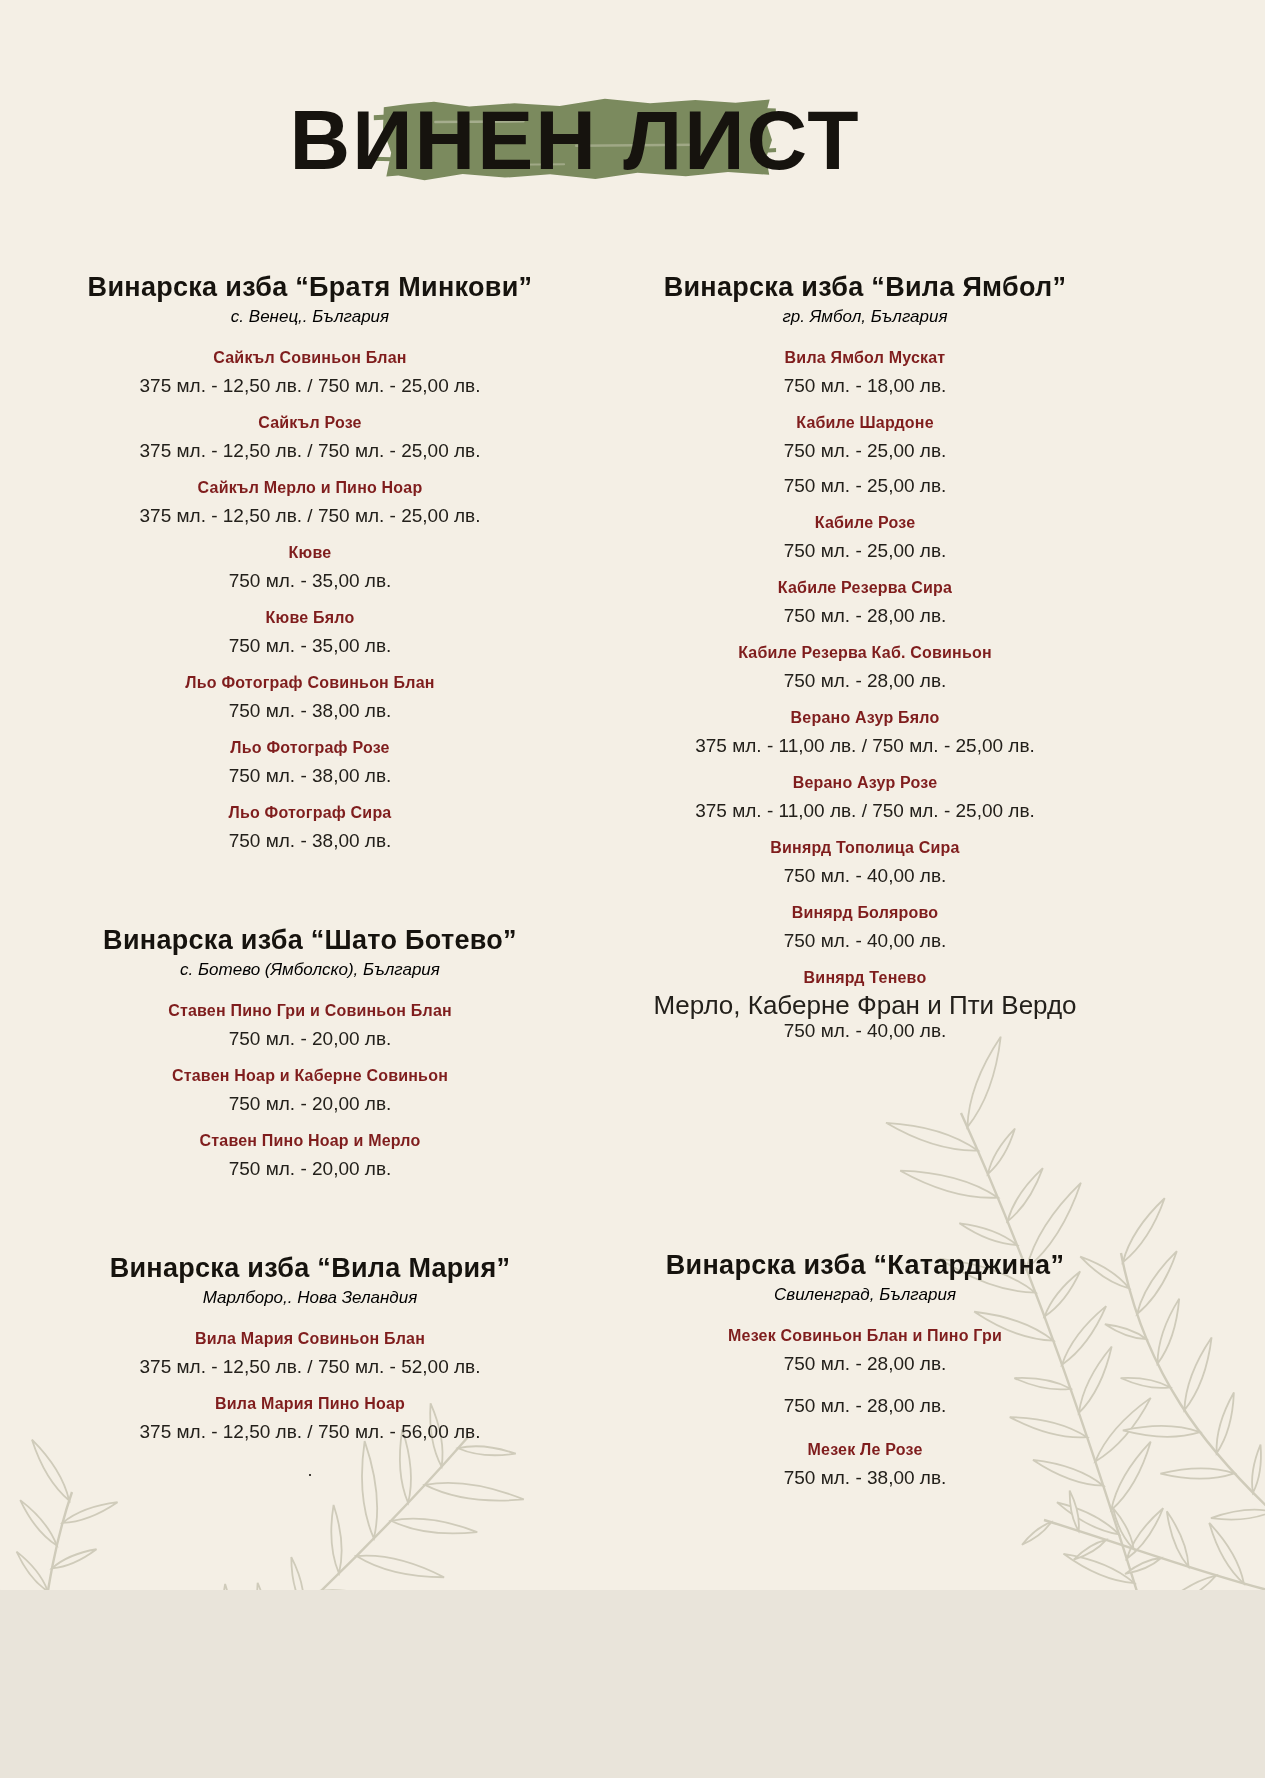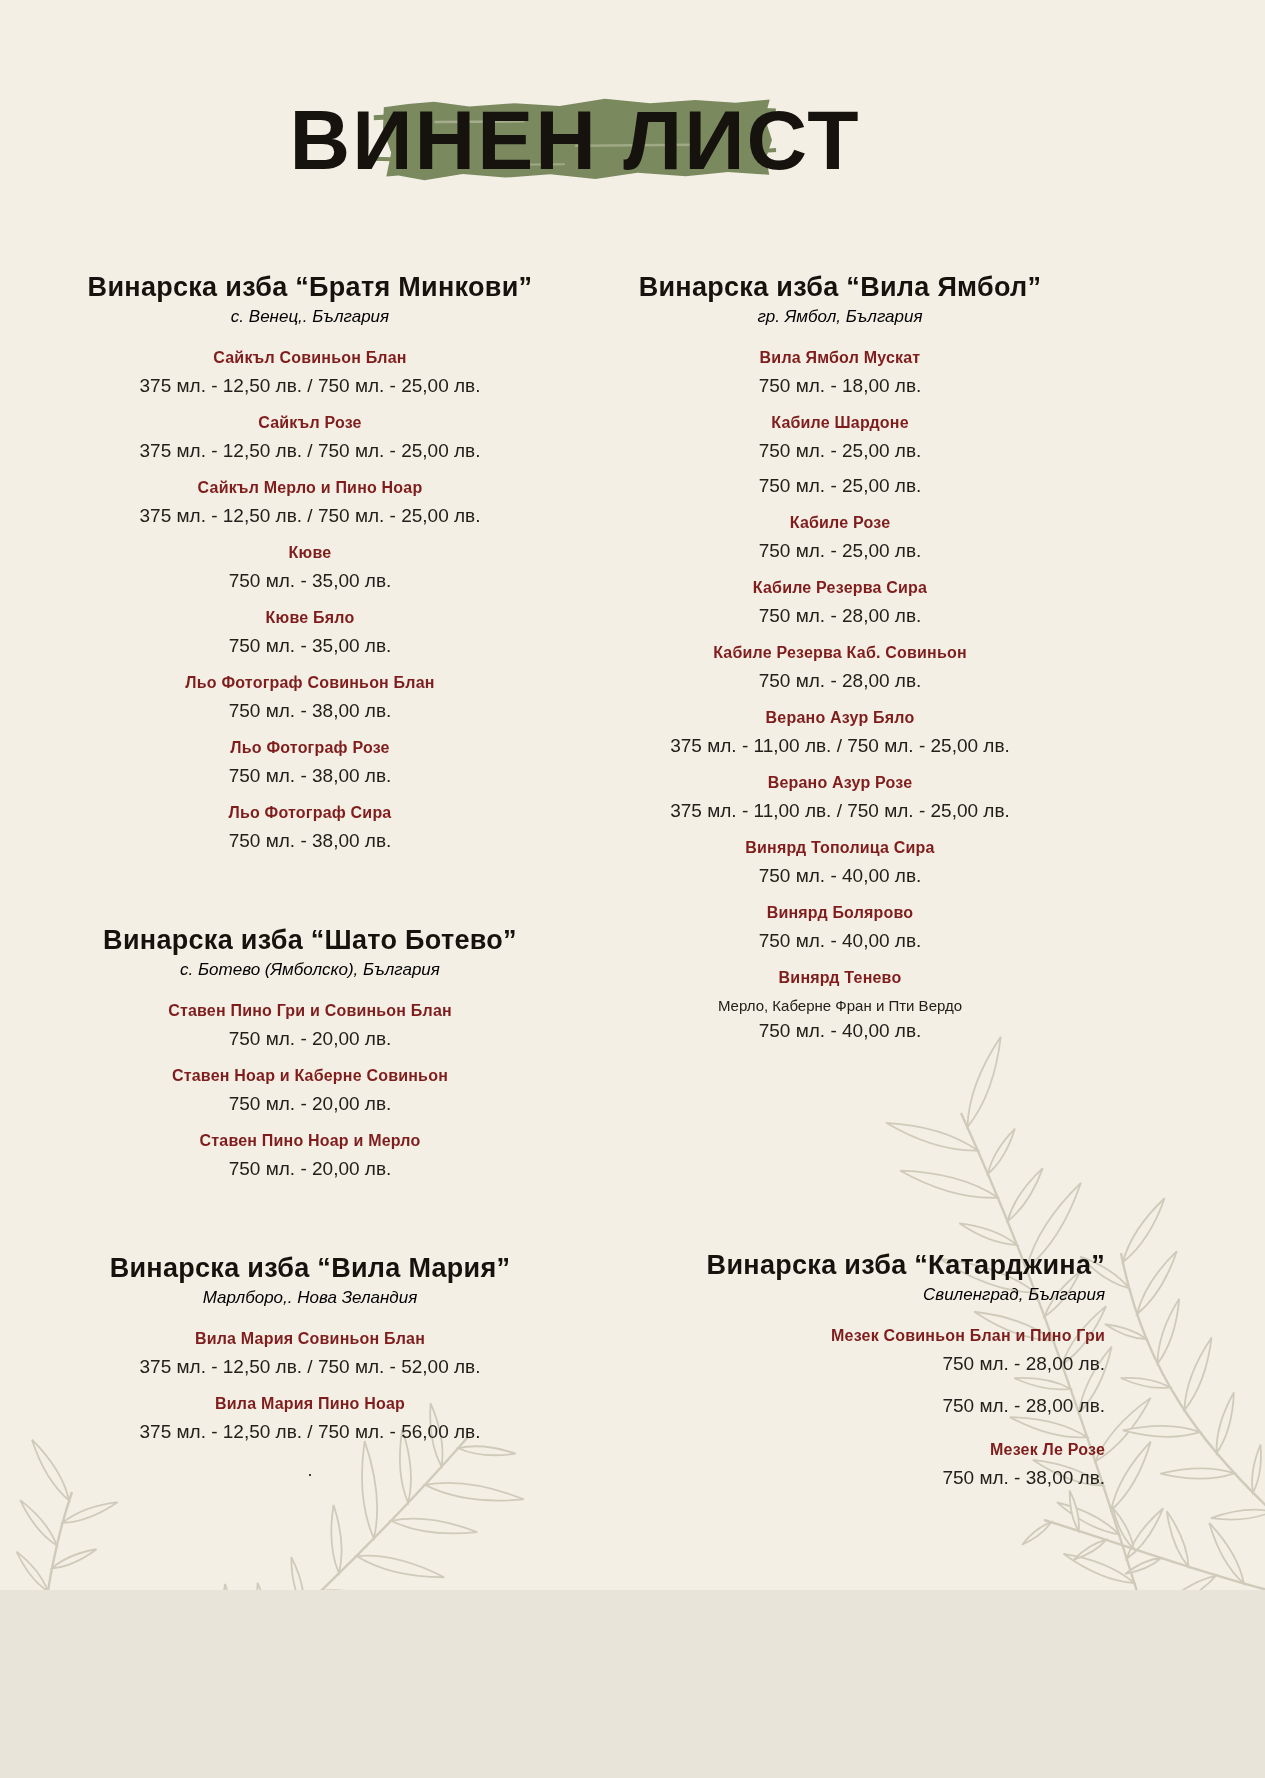--- a/index.html
+++ b/index.html
@@ -46,24 +46,25 @@
     color:var(--ink);
   }
   
   .menu-grid{
     position:relative;
     z-index:2;
     display:grid;
     grid-template-columns:530px 530px;
     width:1060px;
     margin:70px 0 0 45px;
+    gap:25px;
   }
   .col{text-align:center;}
   .col .section + .section{margin-top:70px;}
-  .col.col-right .section + .section{margin-top:205px;text-align:right;}
+  .col.col-right .section + .section{margin-top:205px;}
   .winery-name{
     font-size:27px;
     line-height:34px;
     font-weight:bold;
     letter-spacing:0.3px;
     color:var(--ink);
   }
   .winery-location{
     font-size:17px;
     line-height:24px;
@@ -75,21 +76,21 @@
   .wine{margin-bottom:10px;}
   .col-right .section:nth-child(2) .wine{margin-bottom:17px;}
   .wine-name{
     font-size:16px;
     line-height:30px;
     font-weight:bold;
     letter-spacing:0.2px;
     color:#7f1d1d;
   }
   .wine-note{
-    font-size:15px;
+    font-size:26px;
     line-height:25px;
     color:var(--ink-soft);
   }
   .wine-price{
     font-size:19px;
     line-height:25px;
     color:var(--ink-soft);
   }
   .footnote-dot{
     margin-top:16px;

